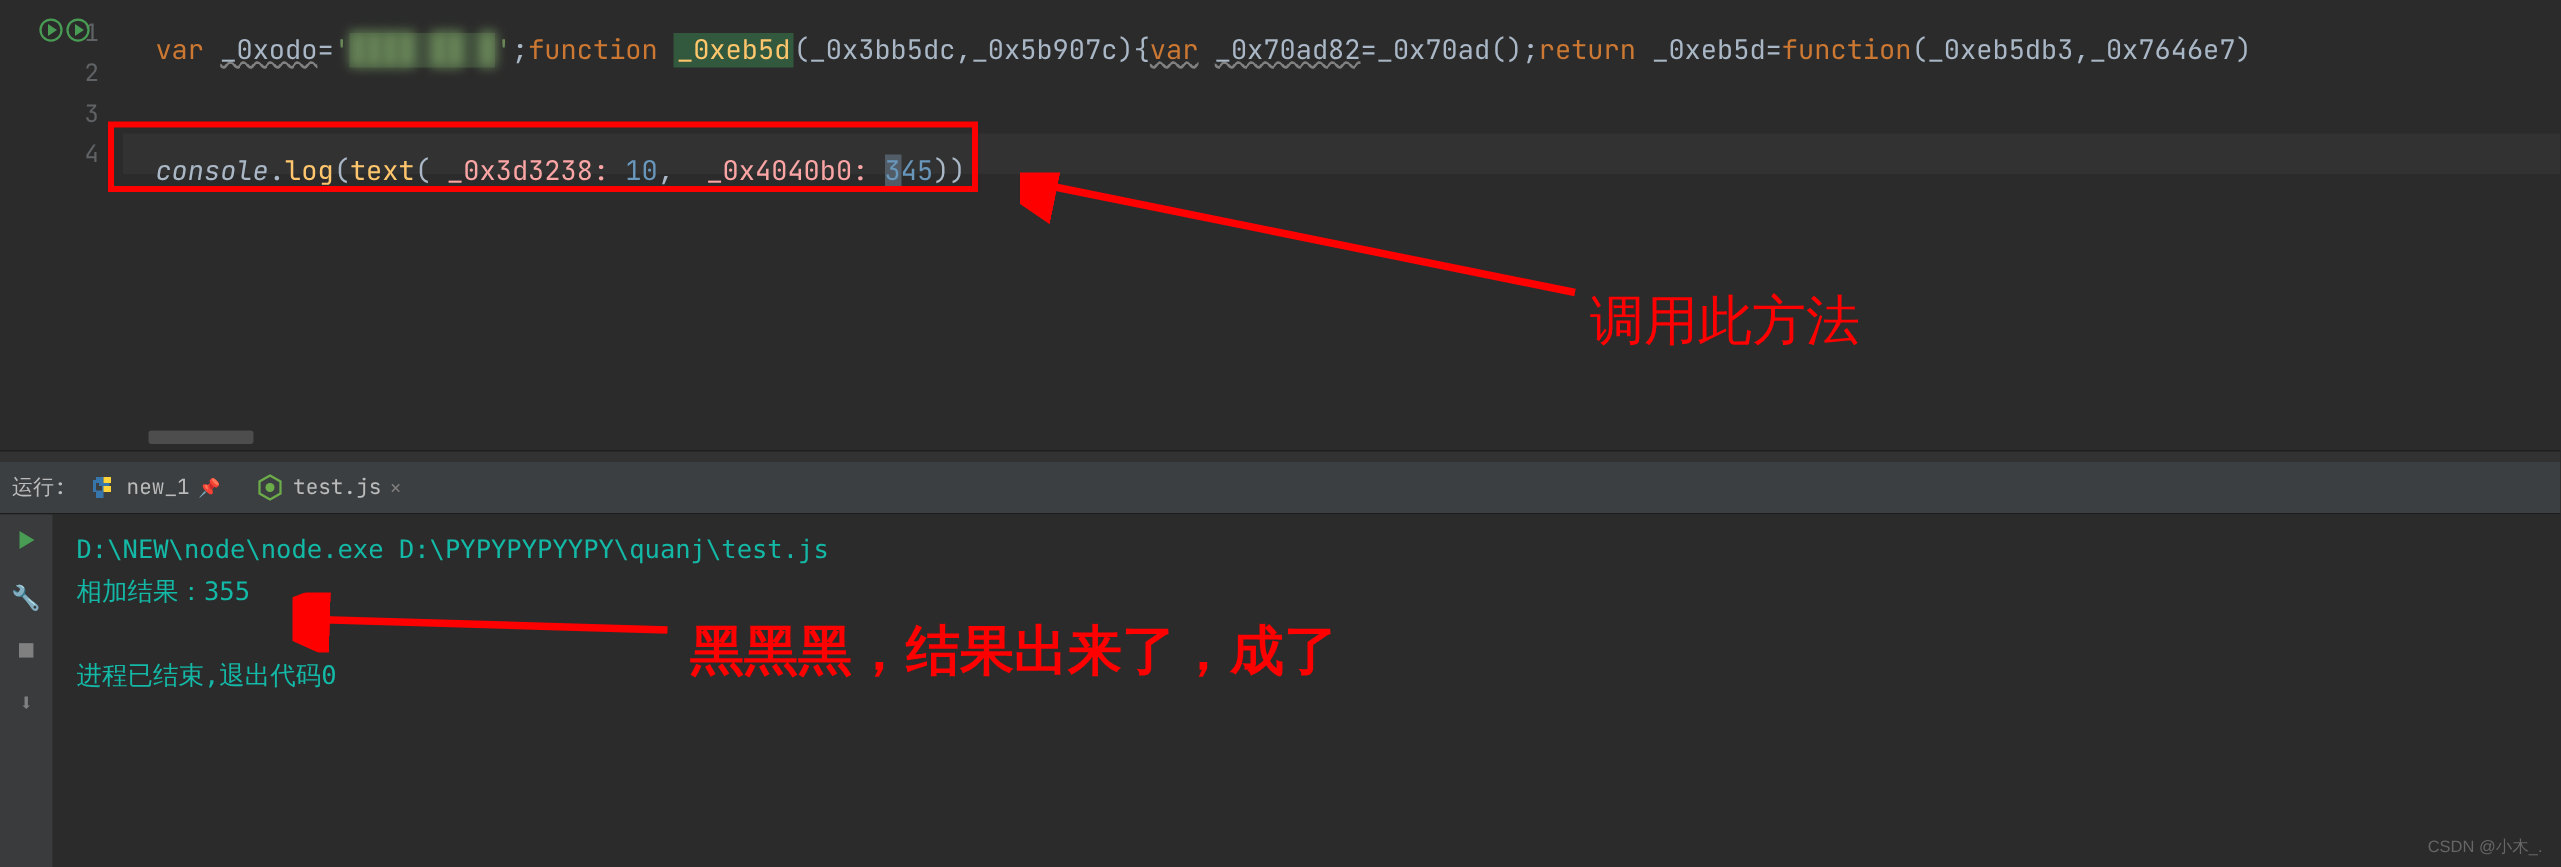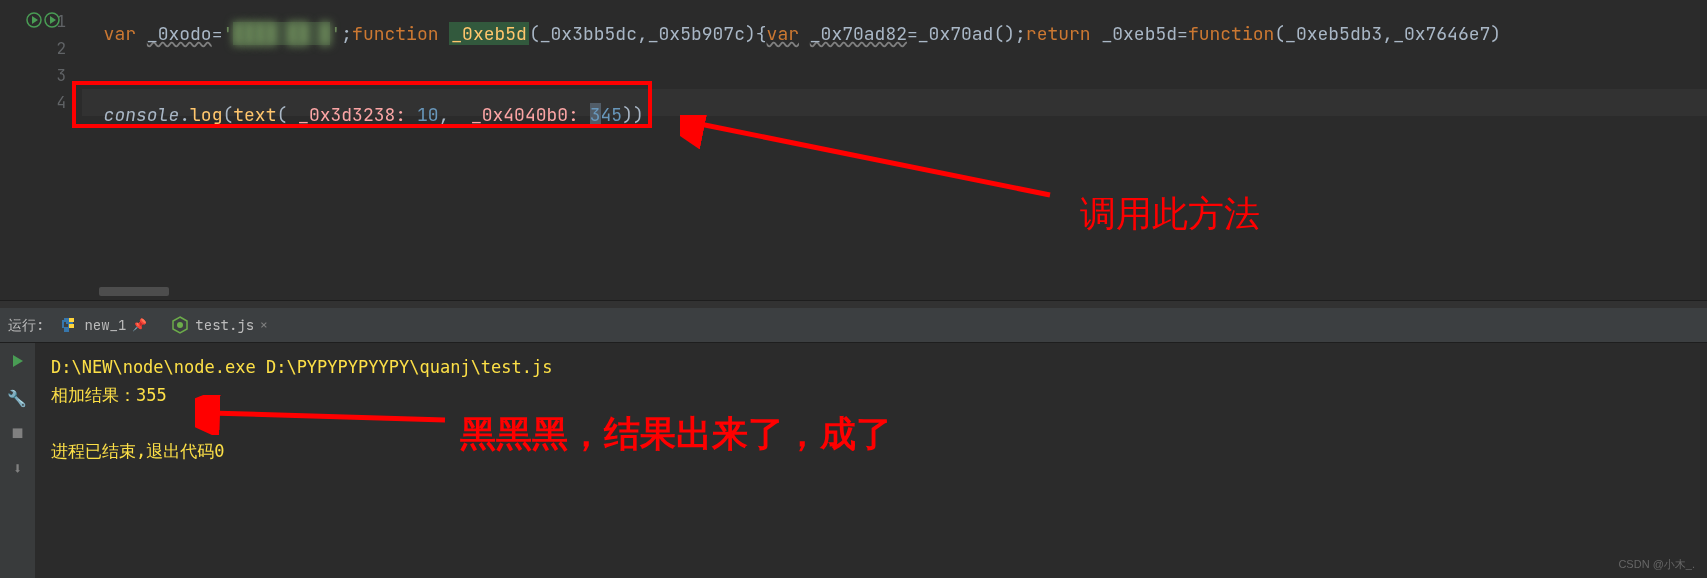--- a/index.html
+++ b/index.html
@@ -24,21 +24,21 @@
 .blur { background:#3d4a3a; color:transparent; text-shadow:0 0 8px #6a8759; }
 .sep { height:8px; background:#323232; border-top:1px solid #1e1e1e; }
 .tabbar { height:35px; background:#3c3f41; display:flex; align-items:center; padding-left:8px; gap:8px; border-bottom:1px solid #1e1e1e; }
 .runlbl { color:#bbbbbb; font-size:14px; }
 .tab { display:flex; align-items:center; gap:6px; padding:4px 8px; color:#bbbbbb; font-size:14px; }
 .tab.active { color:#bbbbbb; }
 .pin, .close { color:#808080; font-size:12px; }
 .terminal { display:flex; height:235px; }
 .termside { width:35px; background:#393b3c; display:flex; flex-direction:column; align-items:center; padding-top:8px; gap:14px; }
 .tplay { color:#499c54; }
-.termout { flex:1; padding:10px 16px; color:#fde047; font-family:monospace; font-size:17px; }
+.termout { flex:1; padding:10px 16px; color:#14b8a6; font-family:monospace; font-size:17px; }
 .tline { height:28px; line-height:28px; white-space:pre; }
 .anno { position:absolute; color:#ff0000; font-size:36px; font-weight:500; font-family:sans-serif; pointer-events:none; }
 .arrow { position:absolute; pointer-events:none; }
 .watermark { position:absolute; bottom:6px; right:12px; color:#666; font-size:11px; font-family:sans-serif; }
 .tside-icon { color:#808080; font-size:16px; }
 .line4bg { position:absolute; left:0; top:89px; right:0; height:27px; background:#323232; }
 .scrollthumb { position:absolute; left:17px; bottom:4px; width:70px; height:9px; background:#4d4d4d; border-radius:2px; }
 </style>
 </head>
 <body>
@@ -105,21 +105,21 @@
     <span class="tside-icon">⬇</span>
   </div>
   <div class="termout">
     <div class="tline">D:\NEW\node\node.exe D:\PYPYPYPYYPY\quanj\test.js</div>
     <div class="tline">相加结果：355</div>
     <div class="tline"></div>
     <div class="tline">进程已结束,退出代码0</div>
   </div>
 </div>
 
-<div class="anno" style="left:1060px; top:190px;margin-left:20px;">调用此方法</div>
+<div class="anno" style="left:1060px; top:190px;">调用此方法</div>
 <div class="anno" style="left:460px; top:410px;font-weight:bold;">黑黑黑，结果出来了，成了</div>
 
 <svg class="arrow" style="left:680px; top:115px;" width="380" height="85">
     <defs>
       <marker id="ah1" markerWidth="12" markerHeight="10" refX="2" refY="5" orient="auto">
         <path d="M0,0 L12,5 L0,10 Z" fill="#ff0000"></path>
       </marker>
     </defs>
     <line x1="370" y1="80" x2="15" y2="8" stroke="#ff0000" stroke-width="5" marker-end="url(#ah1)"></line>
   </svg>

